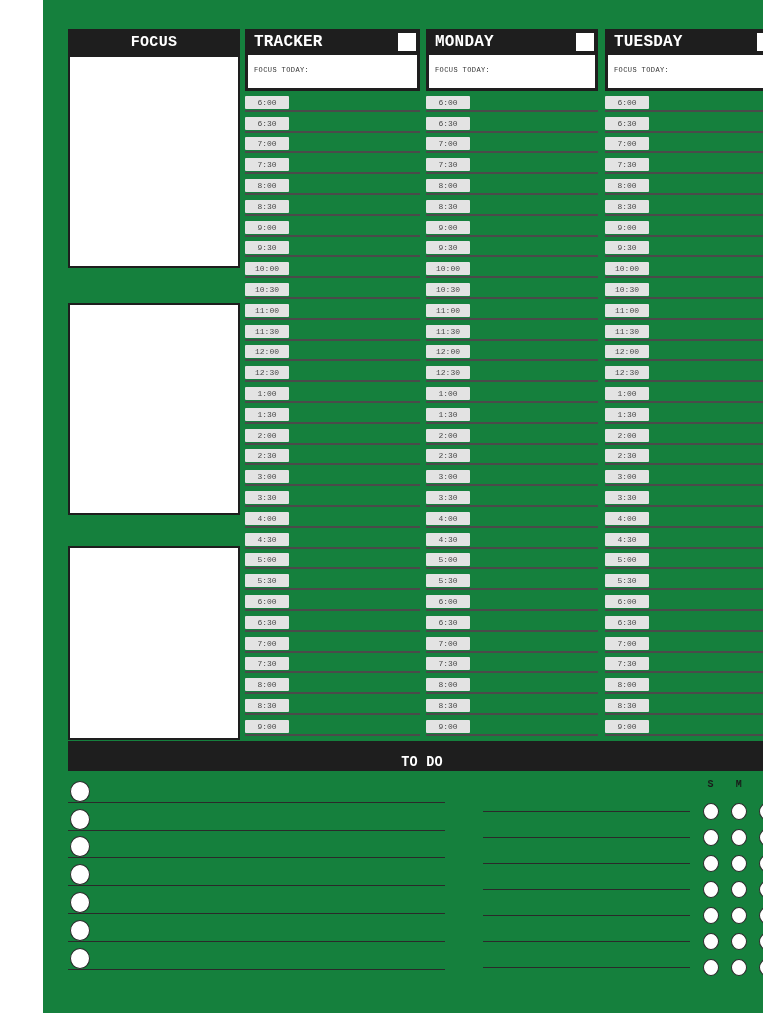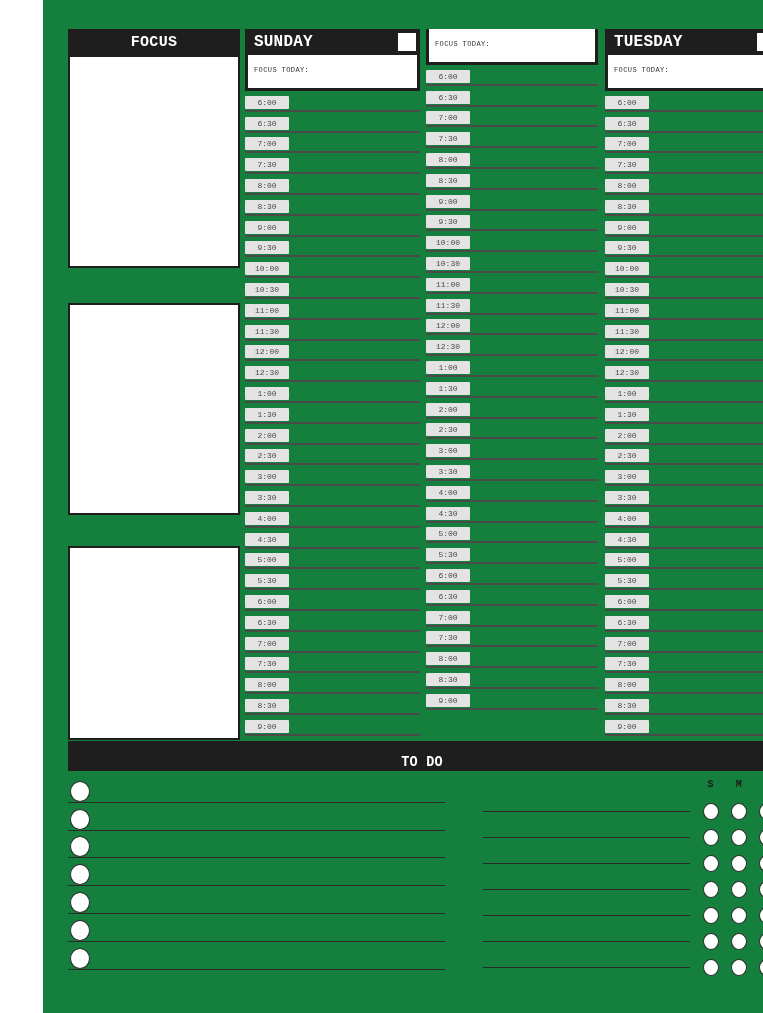--- a/index.html
+++ b/index.html
@@ -83,21 +83,21 @@
   </div>
   <div class="abs focus-box"></div>
 
   <div class="abs wins-box"></div>
 
   <div class="abs gratitude-box"></div>
 
   <div id="days">
       <div class="day-col day-0">
     <div class="day-header">
-      <span class="day-label">SUNDAY</span>
+      <span class="day-label">TRACKER</span>
       <span class="day-checkbox"></span>
     </div>
     <div class="day-focus">
       <span class="day-focus-label">FOCUS TODAY:</span>
     </div>
     <div class="slots">
           <div class="slot-row">
     <span class="slot-chip">6:00</span>
   </div>
           <div class="slot-row">
@@ -186,20 +186,24 @@
   </div>
           <div class="slot-row">
     <span class="slot-chip">8:30</span>
   </div>
           <div class="slot-row">
     <span class="slot-chip">9:00</span>
   </div>
         </div>
   </div>
       <div class="day-col day-1">
+    <div class="day-header">
+      <span class="day-label">MONDAY</span>
+      <span class="day-checkbox"></span>
+    </div>
     <div class="day-focus">
       <span class="day-focus-label">FOCUS TODAY:</span>
     </div>
     <div class="slots">
           <div class="slot-row">
     <span class="slot-chip">6:00</span>
   </div>
           <div class="slot-row">
     <span class="slot-chip">6:30</span>
   </div>

